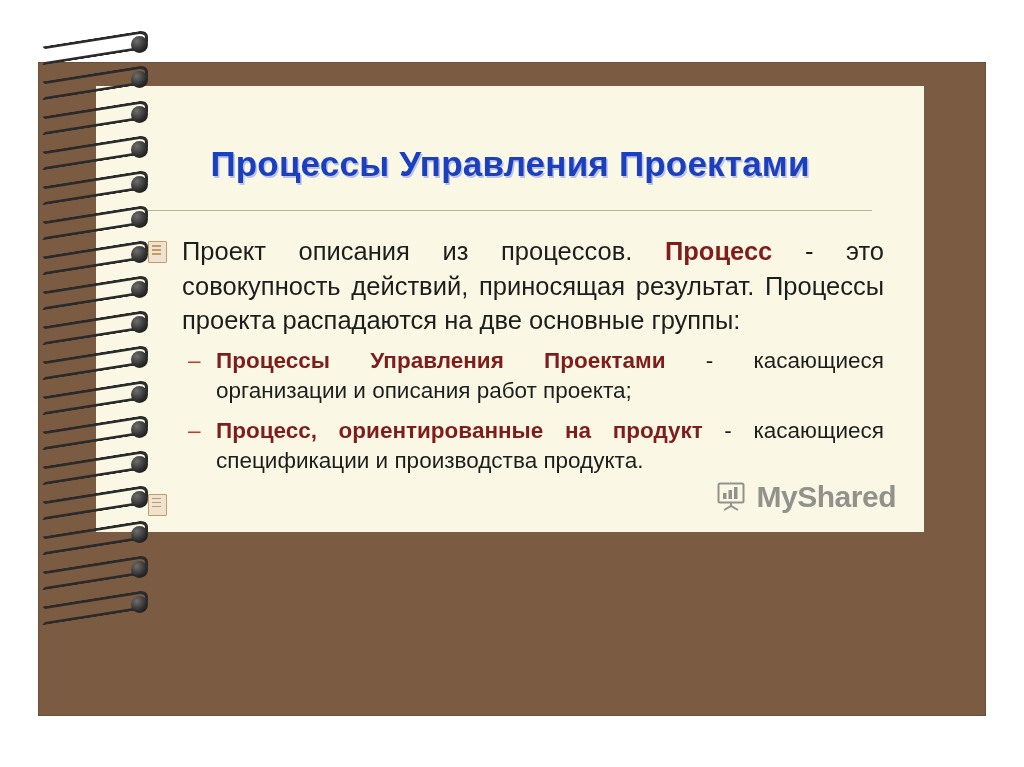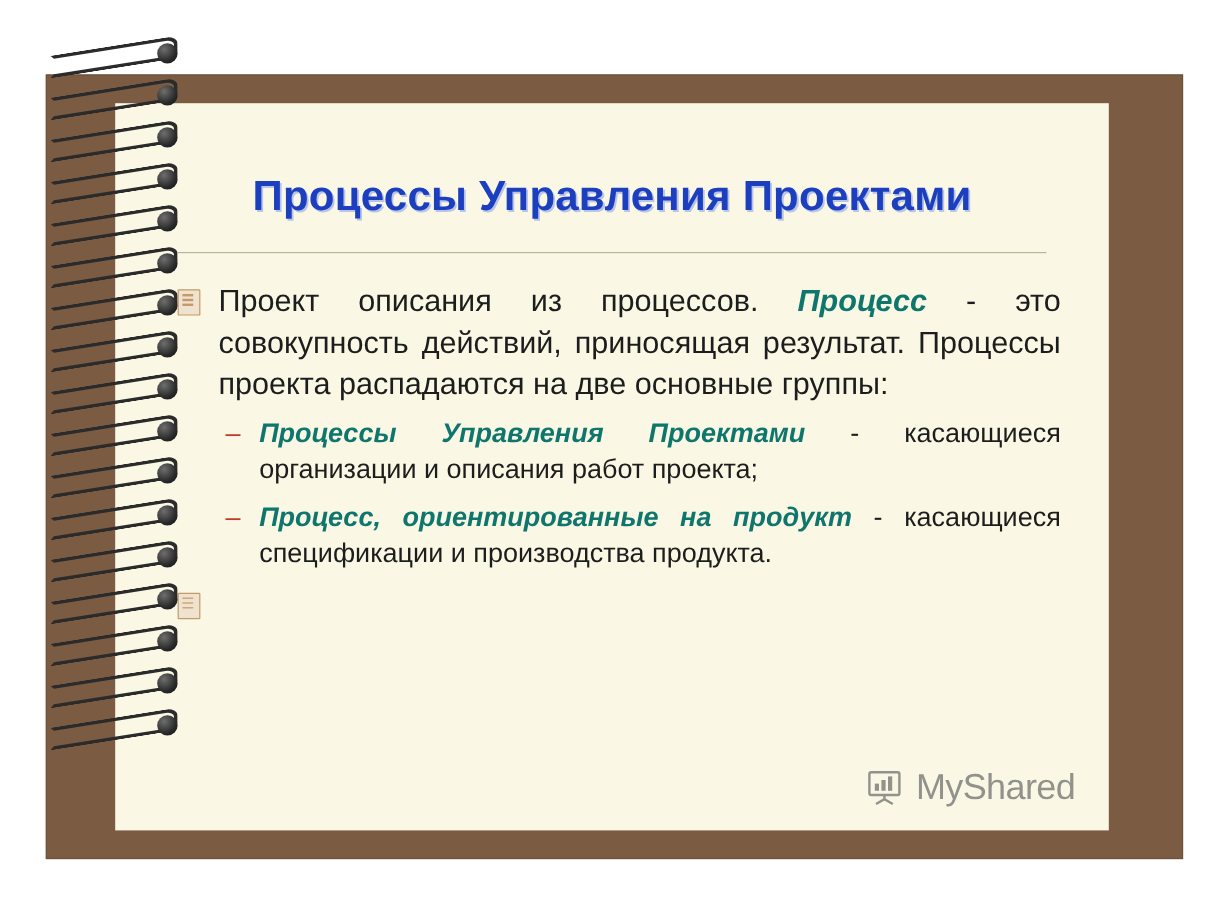--- a/index.html
+++ b/index.html
@@ -33,21 +33,21 @@
     background: #7c5b43;
     box-shadow: 0 0 0 1px #6d4f39 inset;
   }
 
   
   .page {
     position: absolute;
     left: 58px;
     top: 24px;
     width: 828px;
-    height: 606px;
+    height: 446px;
     background: #faf8e4;
   }
 
   
   .spiral {
     position: absolute;
     left: 32px;
     top: 38px;
     width: 120px;
     height: 600px;
@@ -166,43 +166,42 @@
     font-family: "Liberation Sans", sans-serif;
   }
   .l2 .dash {
     position: absolute;
     left: 44px;
     top: 0;
     color: #c0392b;
     font-size: 22.5px;
   }
   .emph-i {
-    color: #0f766e;
+    color: #7f1d1d;
     font-weight: bold;
-    font-style: italic;
   }
 
   
   .watermark {
     position: absolute;
     right: 28px;
     bottom: 18px;
     display: flex;
     align-items: center;
     gap: 6px;
     opacity: 0.72;
   }
   .wm-icon {
     width: 34px;
     height: 30px;
     position: relative;
   }
   .wm-text {
     font-size: 30px;
-    font-weight: normal;
+    font-weight: bold;
     color: #6b6b6b;
     font-family: "Liberation Sans", sans-serif;
     letter-spacing: -0.5px;
   }
 </style>
 </head>
 <body>
 
 <div class="slide">
 

